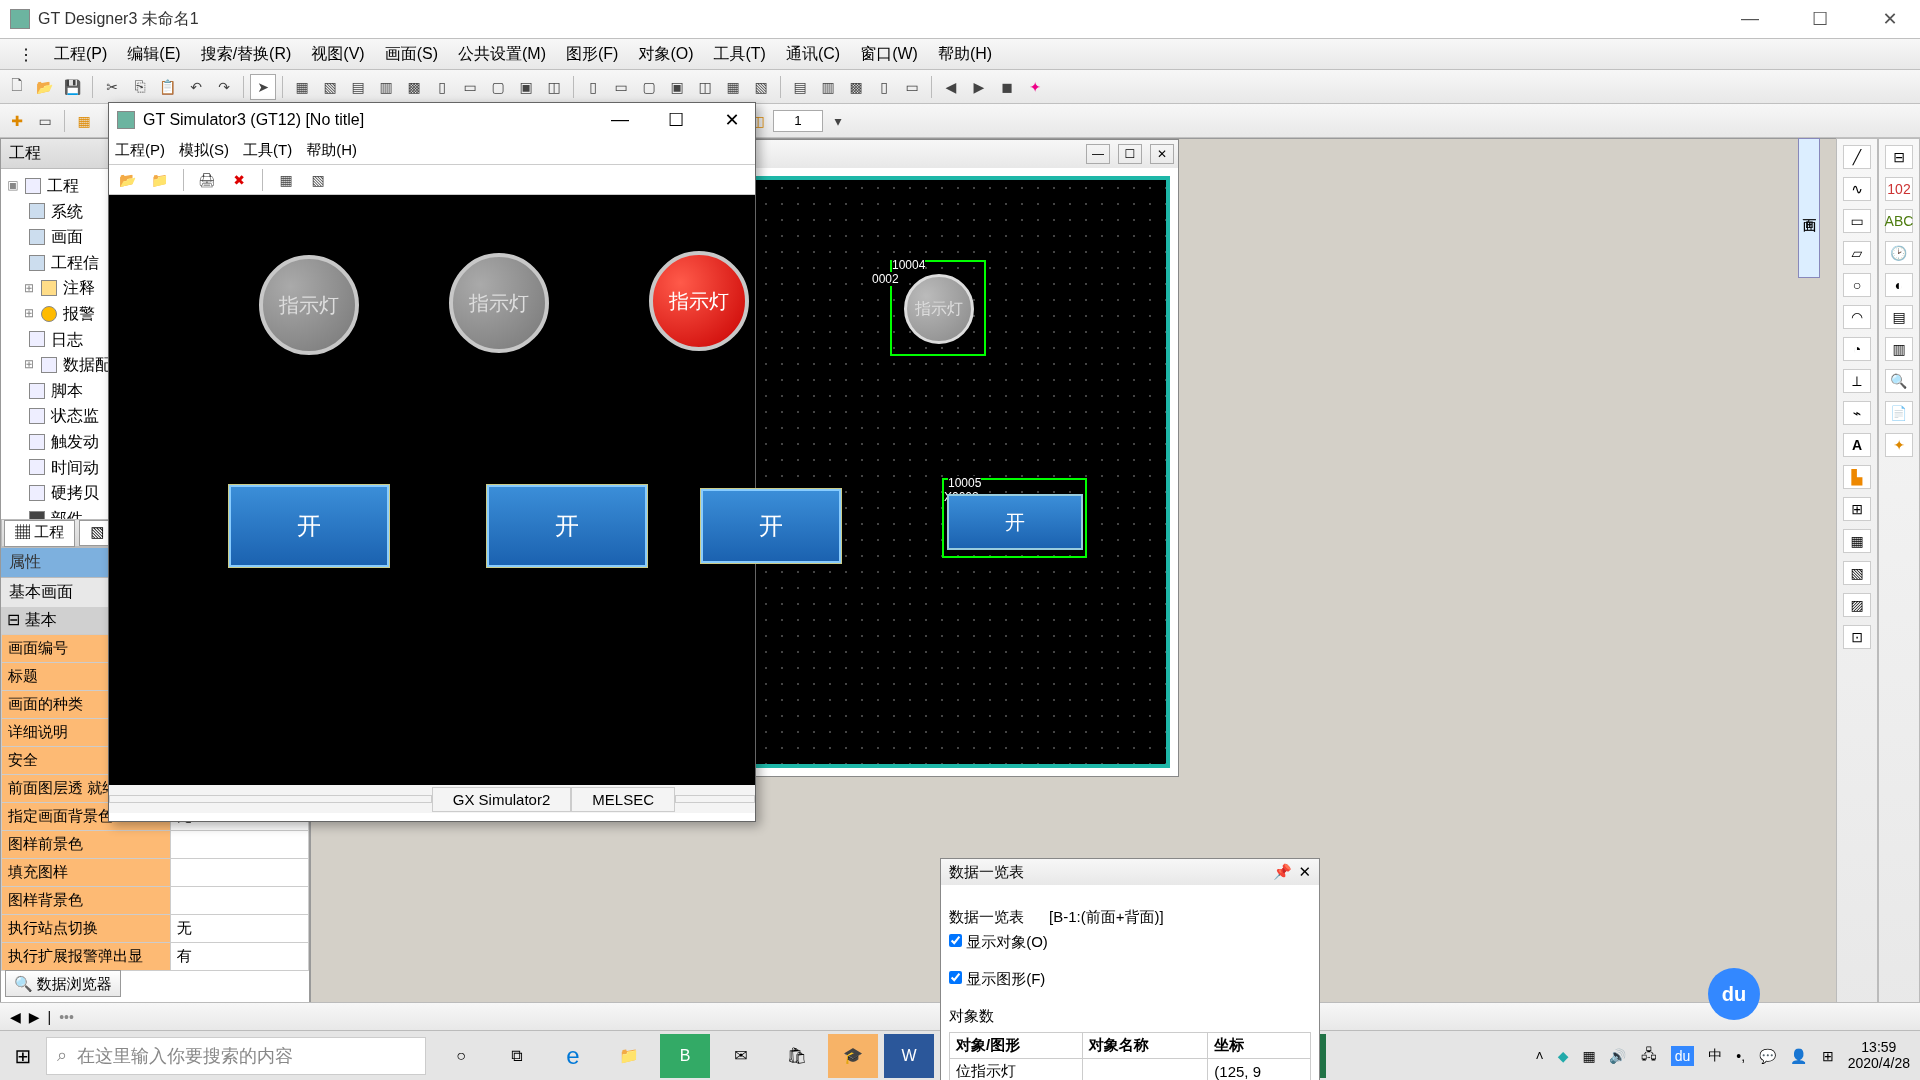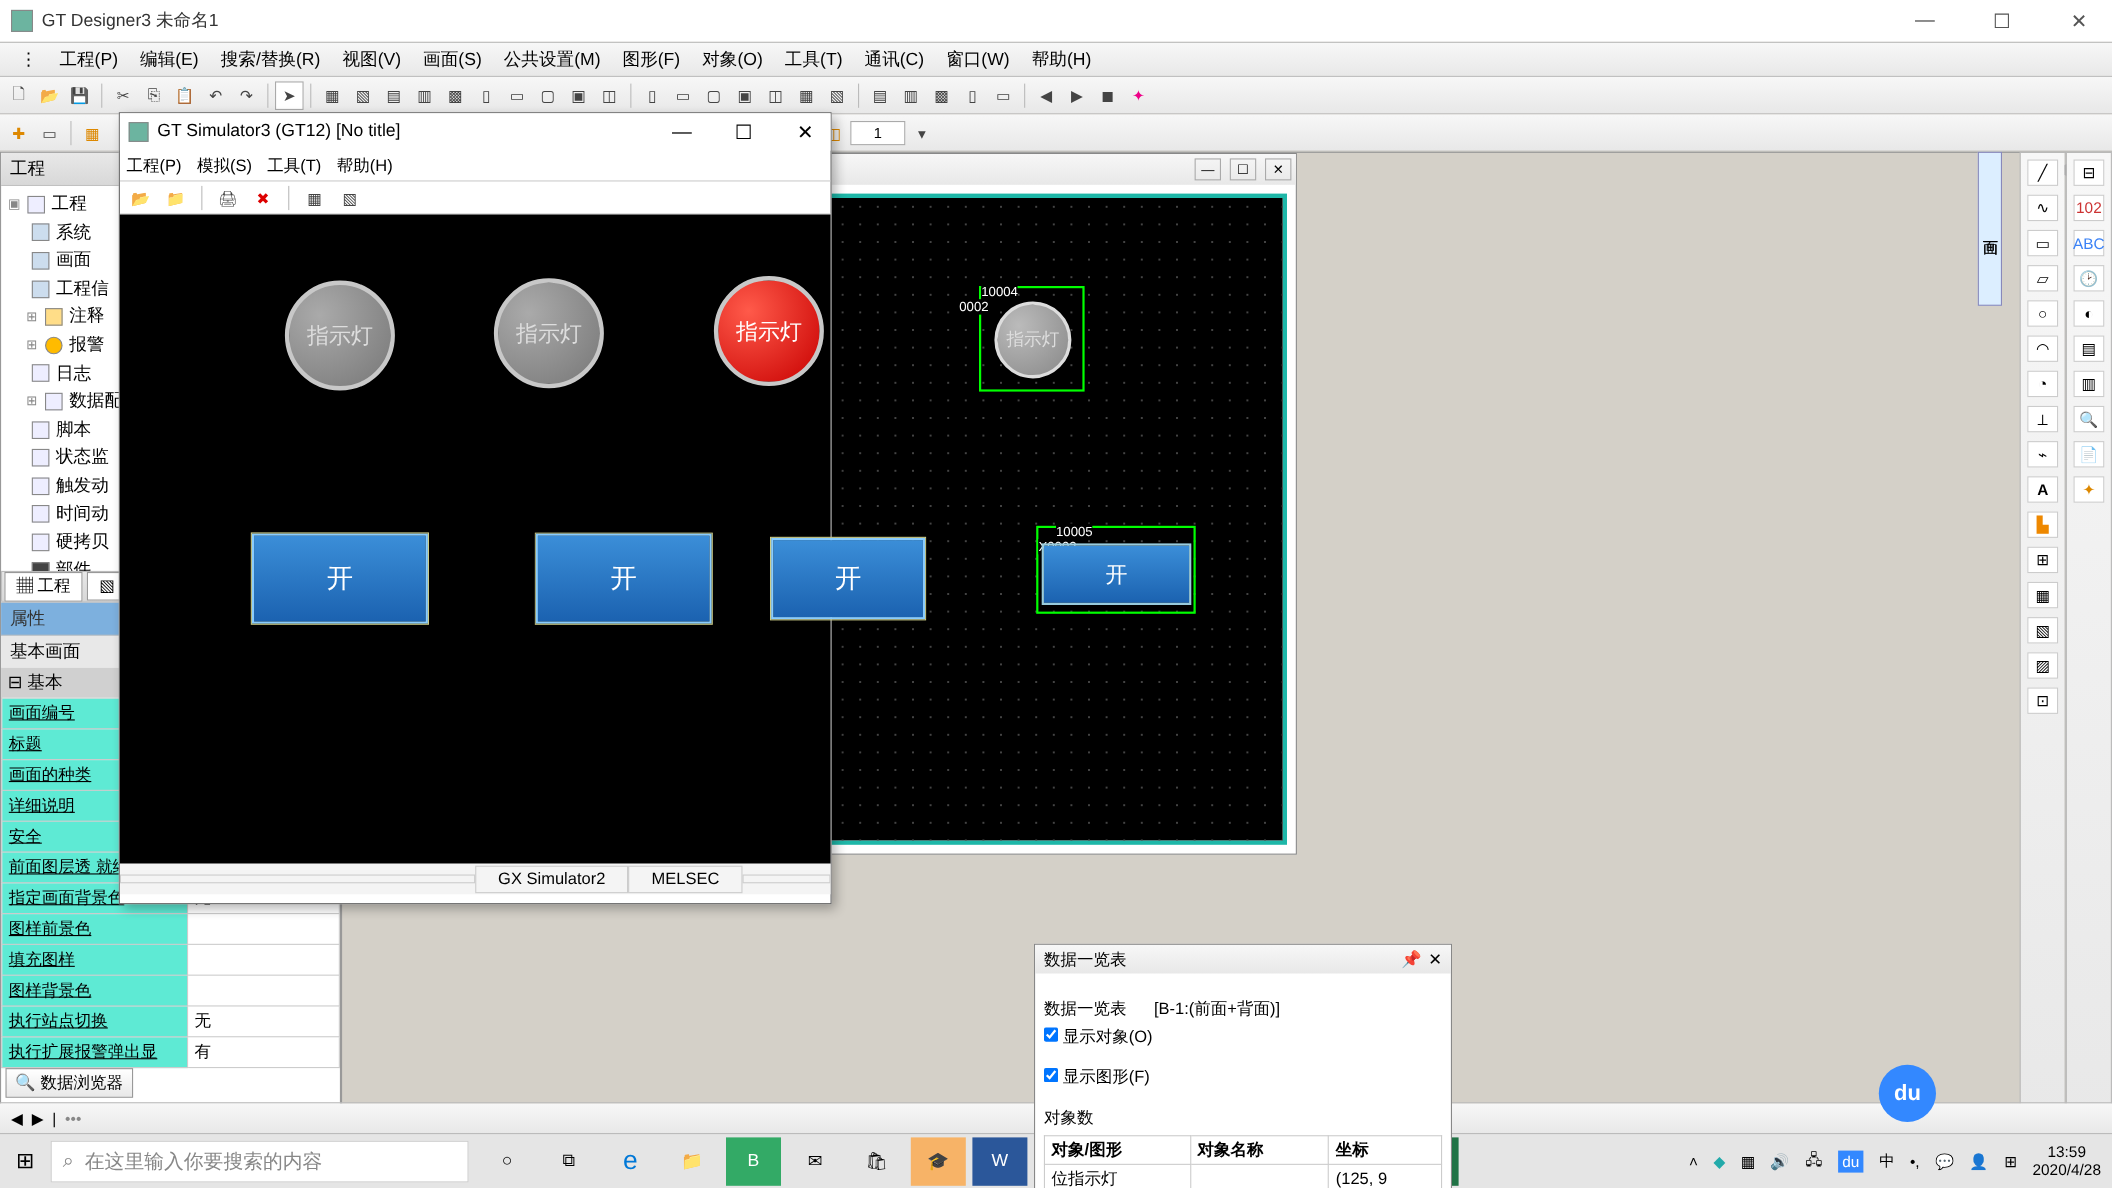--- a/index.html
+++ b/index.html
@@ -20,21 +20,21 @@
 .tree .row { display:flex; align-items:center; gap:6px; white-space:nowrap; }
 .tree .exp { width:12px; text-align:center; color:#888; font-size:12px; }
 .tree .ico { width:16px; height:16px; display:inline-block; border:1px solid #888; background:#eef; }
 .tabs-bar { background: linear-gradient(#e8e8e8,#d8d8d8); border:1px solid #bbb; height:28px; display:flex; align-items:center; }
 .tabs-bar .tab { padding:2px 10px 4px; font-size:15px; border:1px solid #999; background:#fff; margin:0 2px; }
 .props { border-top:1px solid #bbb; }
 .props .hdr { background:#7db0de; color:#333; padding:4px 8px; font-size:16px; border-bottom:1px solid #bbb; }
 .props .phead { background:#e8e8e8; padding:4px 8px; font-size:16px; }
 .props table { width:100%; border-collapse:collapse; font-size:15px; }
 .props td { border:1px solid #ccc; padding:4px 6px; }
-.props td:first-child { background:#5eead4; width:55%;text-decoration:underline; }
+.props td:first-child { background:#fdba74; width:55%; }
 .databrowser-btn { background: linear-gradient(#fff,#e8e8e8); border:1px solid #999; padding:4px 8px; font-size:15px; }
 .main-canvas { flex:1; position:relative; background:#d4d0c8; border:1px solid #999; overflow:hidden; }
 .design-win { position:absolute; left:18px; top:0; width:850px; background:#fff; border:1px solid #888; }
 .design-head { height:28px; background:linear-gradient(#f7f7f7,#e8e8e8); display:flex; justify-content:flex-end; gap:8px; padding:4px; }
 .design-head span { width:24px; height:20px; border:1px solid #aaa; text-align:center; font-size:12px; line-height:18px; }
 .dotgrid { background:#000; background-image: radial-gradient(#444 1px, transparent 1px); background-size:16px 16px; position:relative; overflow:hidden;}
 .teal-frame { border:4px solid #1eb7a8; position:absolute; }
 .obj-sel { position:absolute; border:2px solid #0f0; }
 .obj-tag { position:absolute; font-size:12px; color:#fff; background:#000; }
 .lamp-circle { width:70px; height:70px; border-radius:50%; background:radial-gradient(circle at 30% 30%, #bbb,#888); border:3px solid #ddd; display:flex; align-items:center; justify-content:center; color:#ddd; font-size:16px; }
@@ -302,21 +302,21 @@
         <div class="teal-frame" style="left:8px;top:8px;right:8px;bottom:8px;">
           <div class="dotgrid" style="width:100%;height:100%;">
             <div class="obj-sel" style="left:548px;top:80px;width:96px;height:96px;">
               <div class="obj-tag" style="top:-4px;left:0;">10004</div>
               <div class="obj-tag" style="top:10px;left:-20px;">0002</div>
               <div class="lamp-circle" style="position:absolute;left:12px;top:12px;">
                   <span>指示灯</span>
                 </div>
             </div>
             <div class="obj-sel" style="left:600px;top:298px;width:145px;height:80px;">
-              <div class="obj-tag" style="top:-4px;left:16px;">10005</div>
+              <div class="obj-tag" style="top:-4px;left:4px;">10005</div>
               <div class="obj-tag" style="top:10px;left:0;">X0002</div>
               <div class="sw-rect" style="position:absolute;left:3px;top:14px;width:136px;height:56px;">
                   <span>开</span>
                 </div>
             </div>
           </div>
         </div>
       </div>
     </div>
     <div style="position:absolute;top:6px;right:10px;font-size:14px;color:#666;">◀ ▶ ✕</div>
@@ -342,21 +342,21 @@
     <div class="ibtn" style="color:#e80;">▙</div>
     <div class="ibtn">⊞</div>
     <div class="ibtn">▦</div>
     <div class="ibtn">▧</div>
     <div class="ibtn">▨</div>
     <div class="ibtn">⊡</div>
   </div>
   <div class="right-strip">
     <div class="ibtn">⊟</div>
     <div class="ibtn" style="color:#c33;">102</div>
-    <div class="ibtn" style="color:#3b82f6;">ABC</div>
+    <div class="ibtn" style="color:#4d7c0f;">ABC</div>
     <div class="ibtn">🕑</div>
     <div class="ibtn">◐</div>
     <div class="ibtn">▤</div>
     <div class="ibtn">▥</div>
     <div class="ibtn">🔍</div>
     <div class="ibtn">📄</div>
     <div class="ibtn" style="color:#d80;">✦</div>
   </div>
 </div>
 

